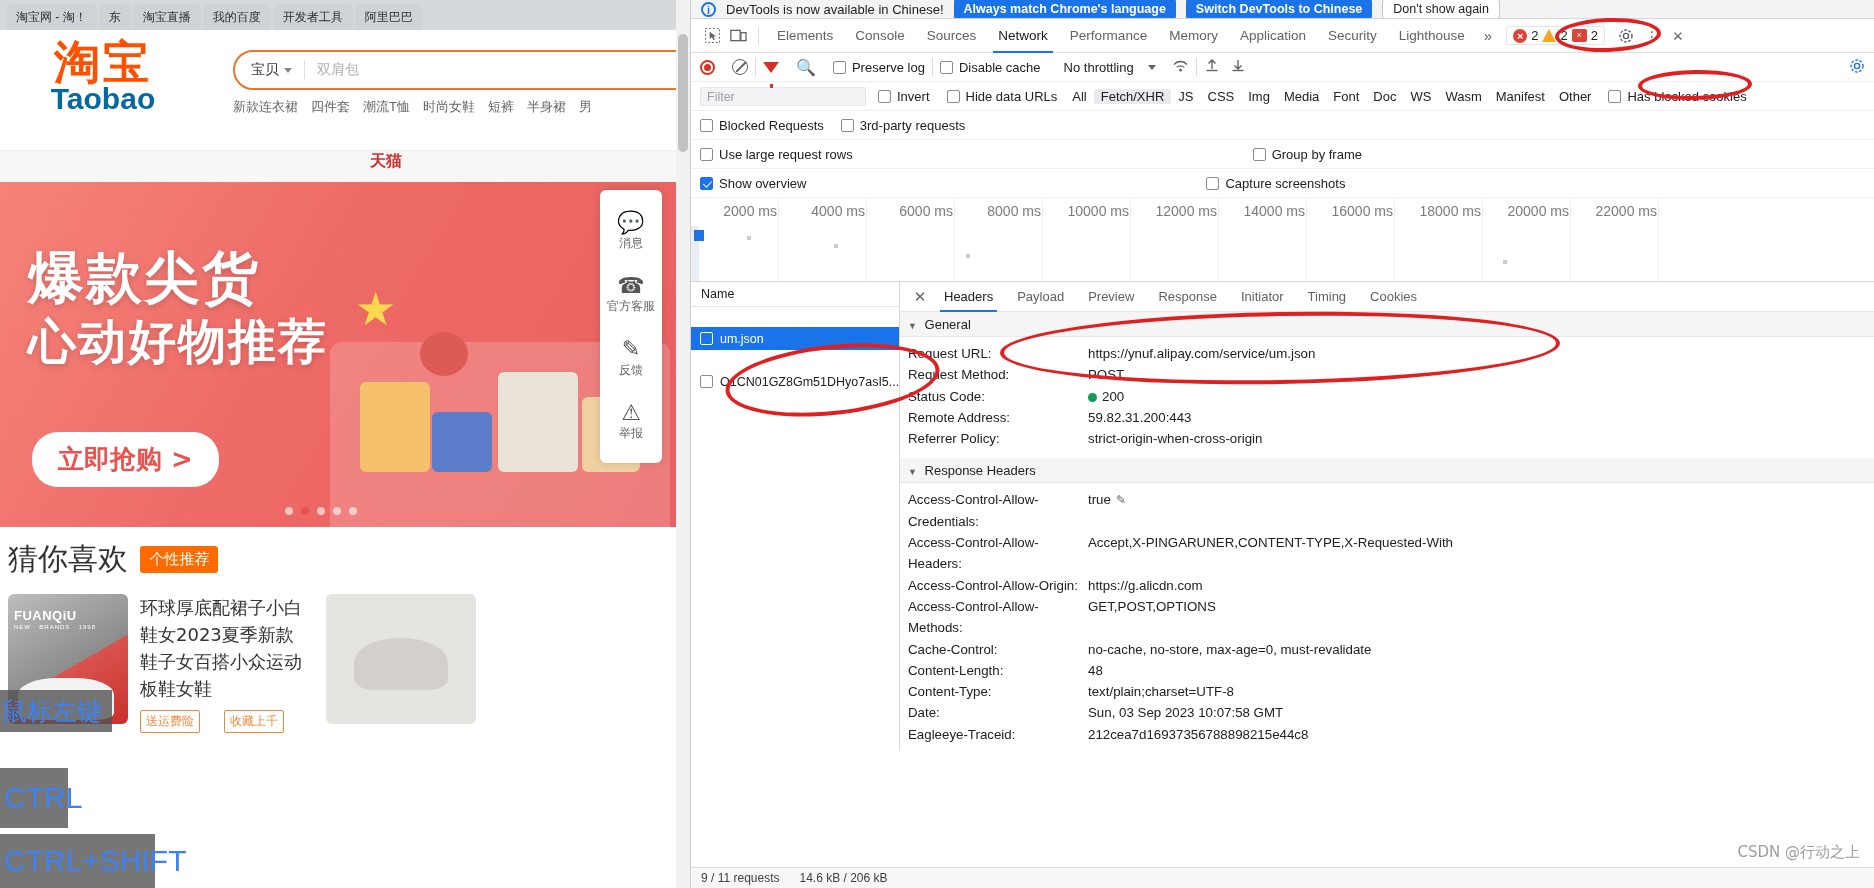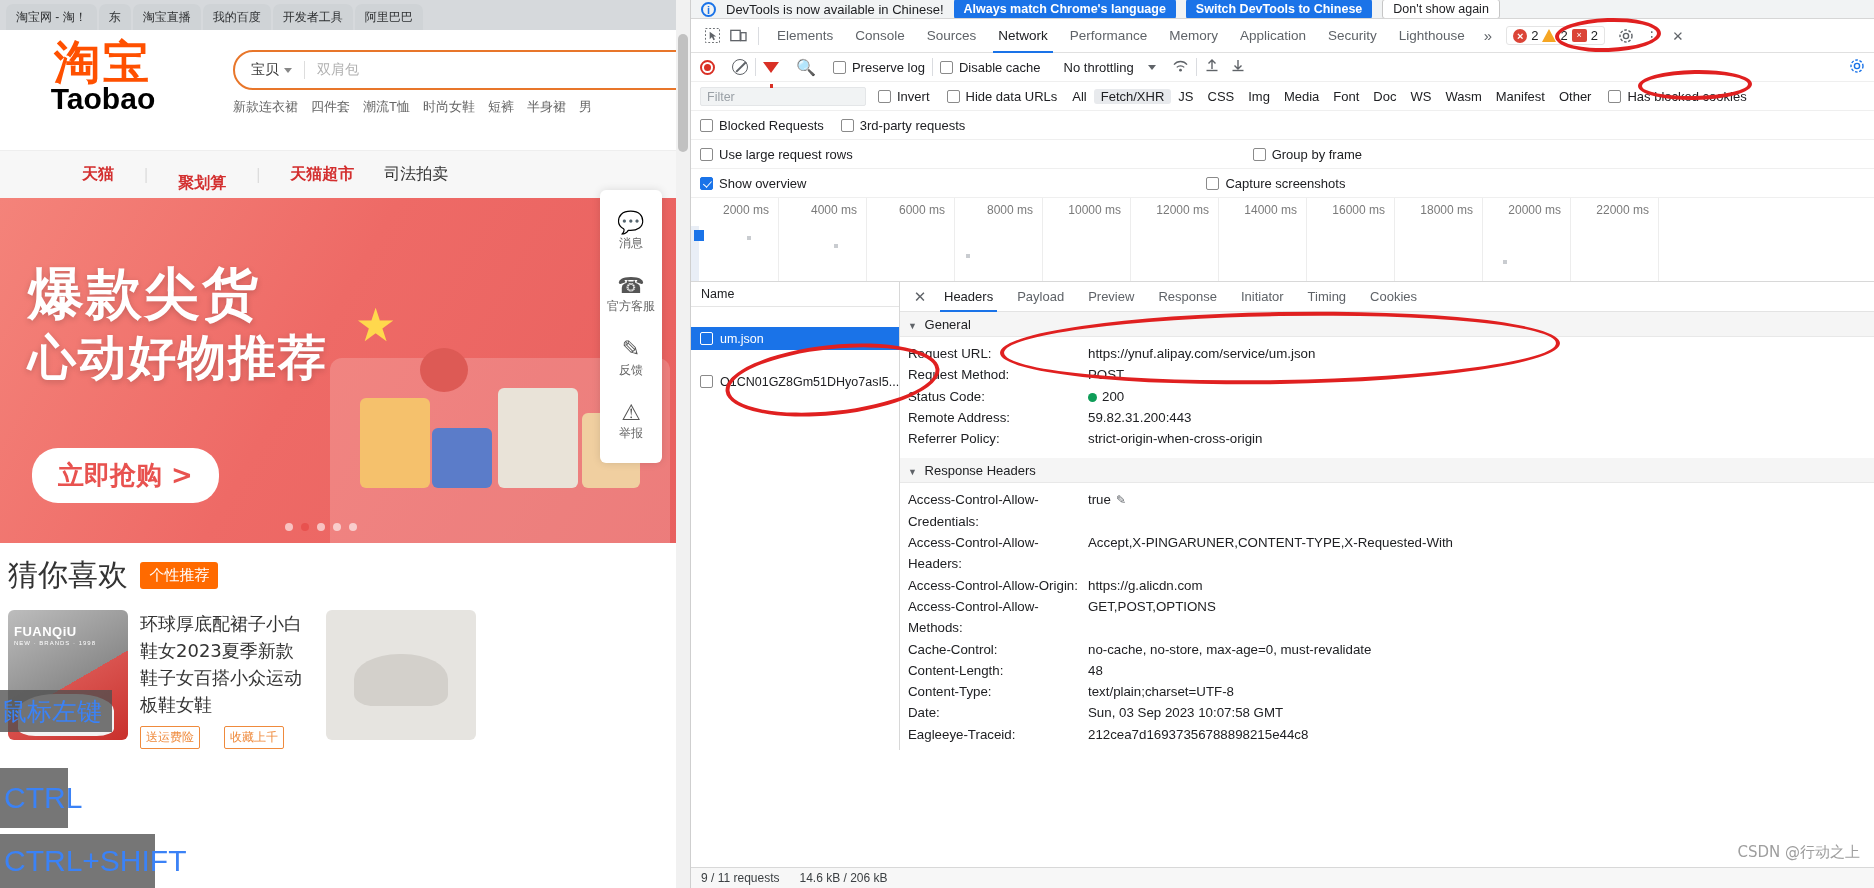--- a/index.html
+++ b/index.html
@@ -28,21 +28,21 @@
     background:#fff; height:120px; position:relative;
   }
   .tb-logo {
     position:absolute; left:28px; top:8px; width:150px; text-align:center;
   }
   .tb-logo .cn {
     font-size:46px; color:#ff5000; font-weight:bold; letter-spacing:3px;
     font-family:"DejaVu Sans", sans-serif; line-height:1.05;
   }
   .tb-logo .en {
-    font-size:30px; color:#000000; font-weight:bold; letter-spacing:0px;
+    font-size:30px; color:#0369a1; font-weight:bold; letter-spacing:0px;
     margin-top:-4px; font-family:"Liberation Sans", sans-serif;
   }
   .tb-search-wrap { position:absolute; left:233px; top:20px; right:-80px; }
   .tb-search {
     border:2px solid #e8762a; border-radius:20px; height:40px;
     display:flex; align-items:center; background:#fff; padding-left:16px;
     width:600px;
   }
   .tb-search .cat { font-size:14px; color:#3c3c3c; }
   .tb-search .cat::after {
@@ -50,23 +50,23 @@
     border-left:4px solid transparent; border-right:4px solid transparent;
     border-top:5px solid #888; vertical-align:middle;
   }
   .tb-search .sep { width:1px; height:18px; background:#ddd; margin:0 12px; }
   .tb-search .ph { font-size:14px; color:#b0b0b0; }
   .tb-hotwords {
     position:absolute; left:233px; top:68px; display:flex; gap:13px;
     font-size:13px; color:#666; white-space:nowrap;
   }
   .tb-navbar {
-    height:48px; background:#f7f7f7; border-top:1px solid #eee;
+    height:32px; background:#f7f7f7; border-top:1px solid #eee;
     display:flex; align-items:center; gap:30px; padding-left:82px;
-    font-size:16px; font-weight:bold;
+    font-size:16px; font-weight:bold;flex-direction:column;
   }
   .tb-navbar .n1 { color:#d32f2f; }
   .tb-navbar .n2 { color:#d32f2f;margin-top:17px; }
   .tb-navbar .n3 { color:#d32f2f; }
   .tb-navbar .n4 { color:#333; font-weight:normal; }
   .tb-navbar .divider { color:#ddd; font-weight:normal; }
 
   .tb-banner {
     position:relative; margin:0; height:345px; width:690px;
     background:linear-gradient(120deg,#f4837a 0%,#ee6a66 45%,#e8605f 100%);
@@ -271,21 +271,21 @@
   .ftype.sel { background:#e8eaed; border-radius:3px; }
 
   .dt-overview {
     height:84px; border-bottom:1px solid #d8d8d8; position:relative; background:#fff;
     overflow:hidden;
   }
   .ov-tick {
     position:absolute; top:0; height:84px; border-right:1px solid #ededed;
   }
   .ov-tick span {
-    position:absolute; right:9px; top:5px; font-size:12px; color:#7a7a7a;
+    position:absolute; right:1px; top:5px; font-size:14px; color:#7a7a7a;
     white-space:nowrap; font-family:"Liberation Sans", sans-serif;
   }
   .ov-bar { position:absolute; left:3px; top:32px; width:10px; height:11px; background:#1a73e8; }
   .ov-dim { position:absolute; background:#e9eef6; top:28px; bottom:0; }
 
   .dt-split { display:flex; height:468px; }
   .req-list { width:209px; border-right:1px solid #d8d8d8; background:#fff; }
   .req-head {
     height:25px; line-height:25px; font-size:12.5px; padding-left:10px;
     border-bottom:1px solid #e5e5e5; color:#202124; background:#fff;

